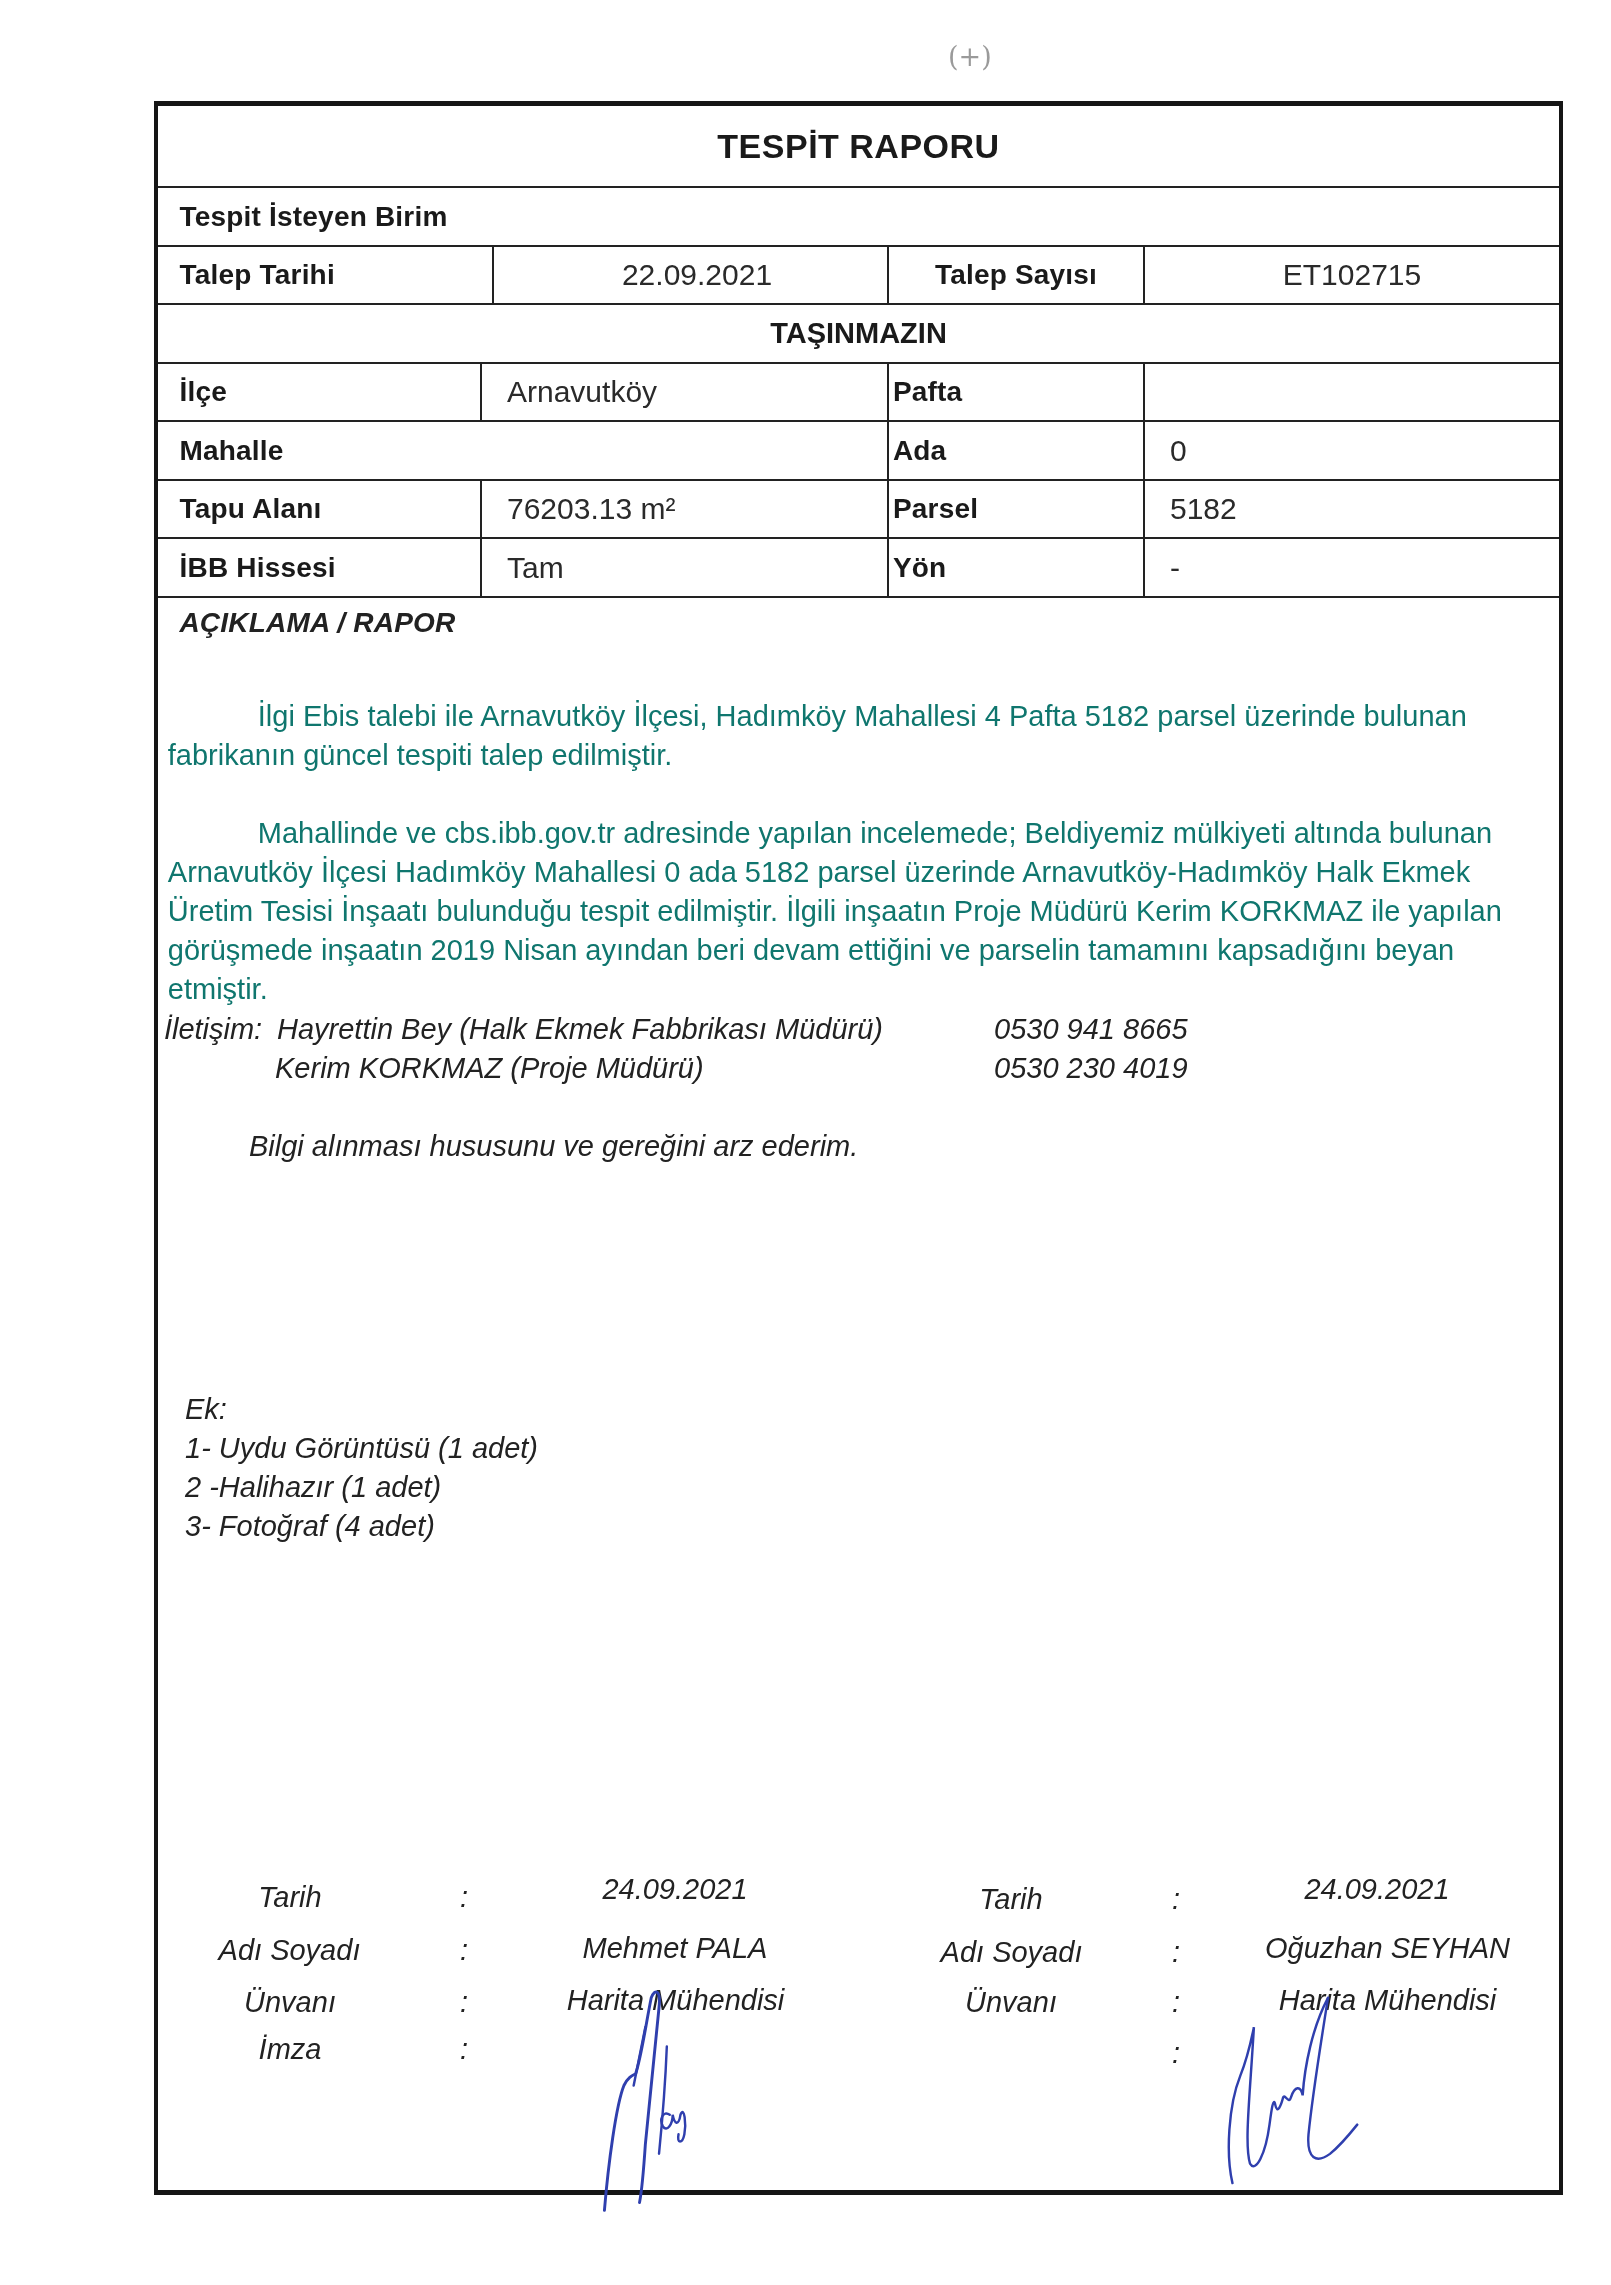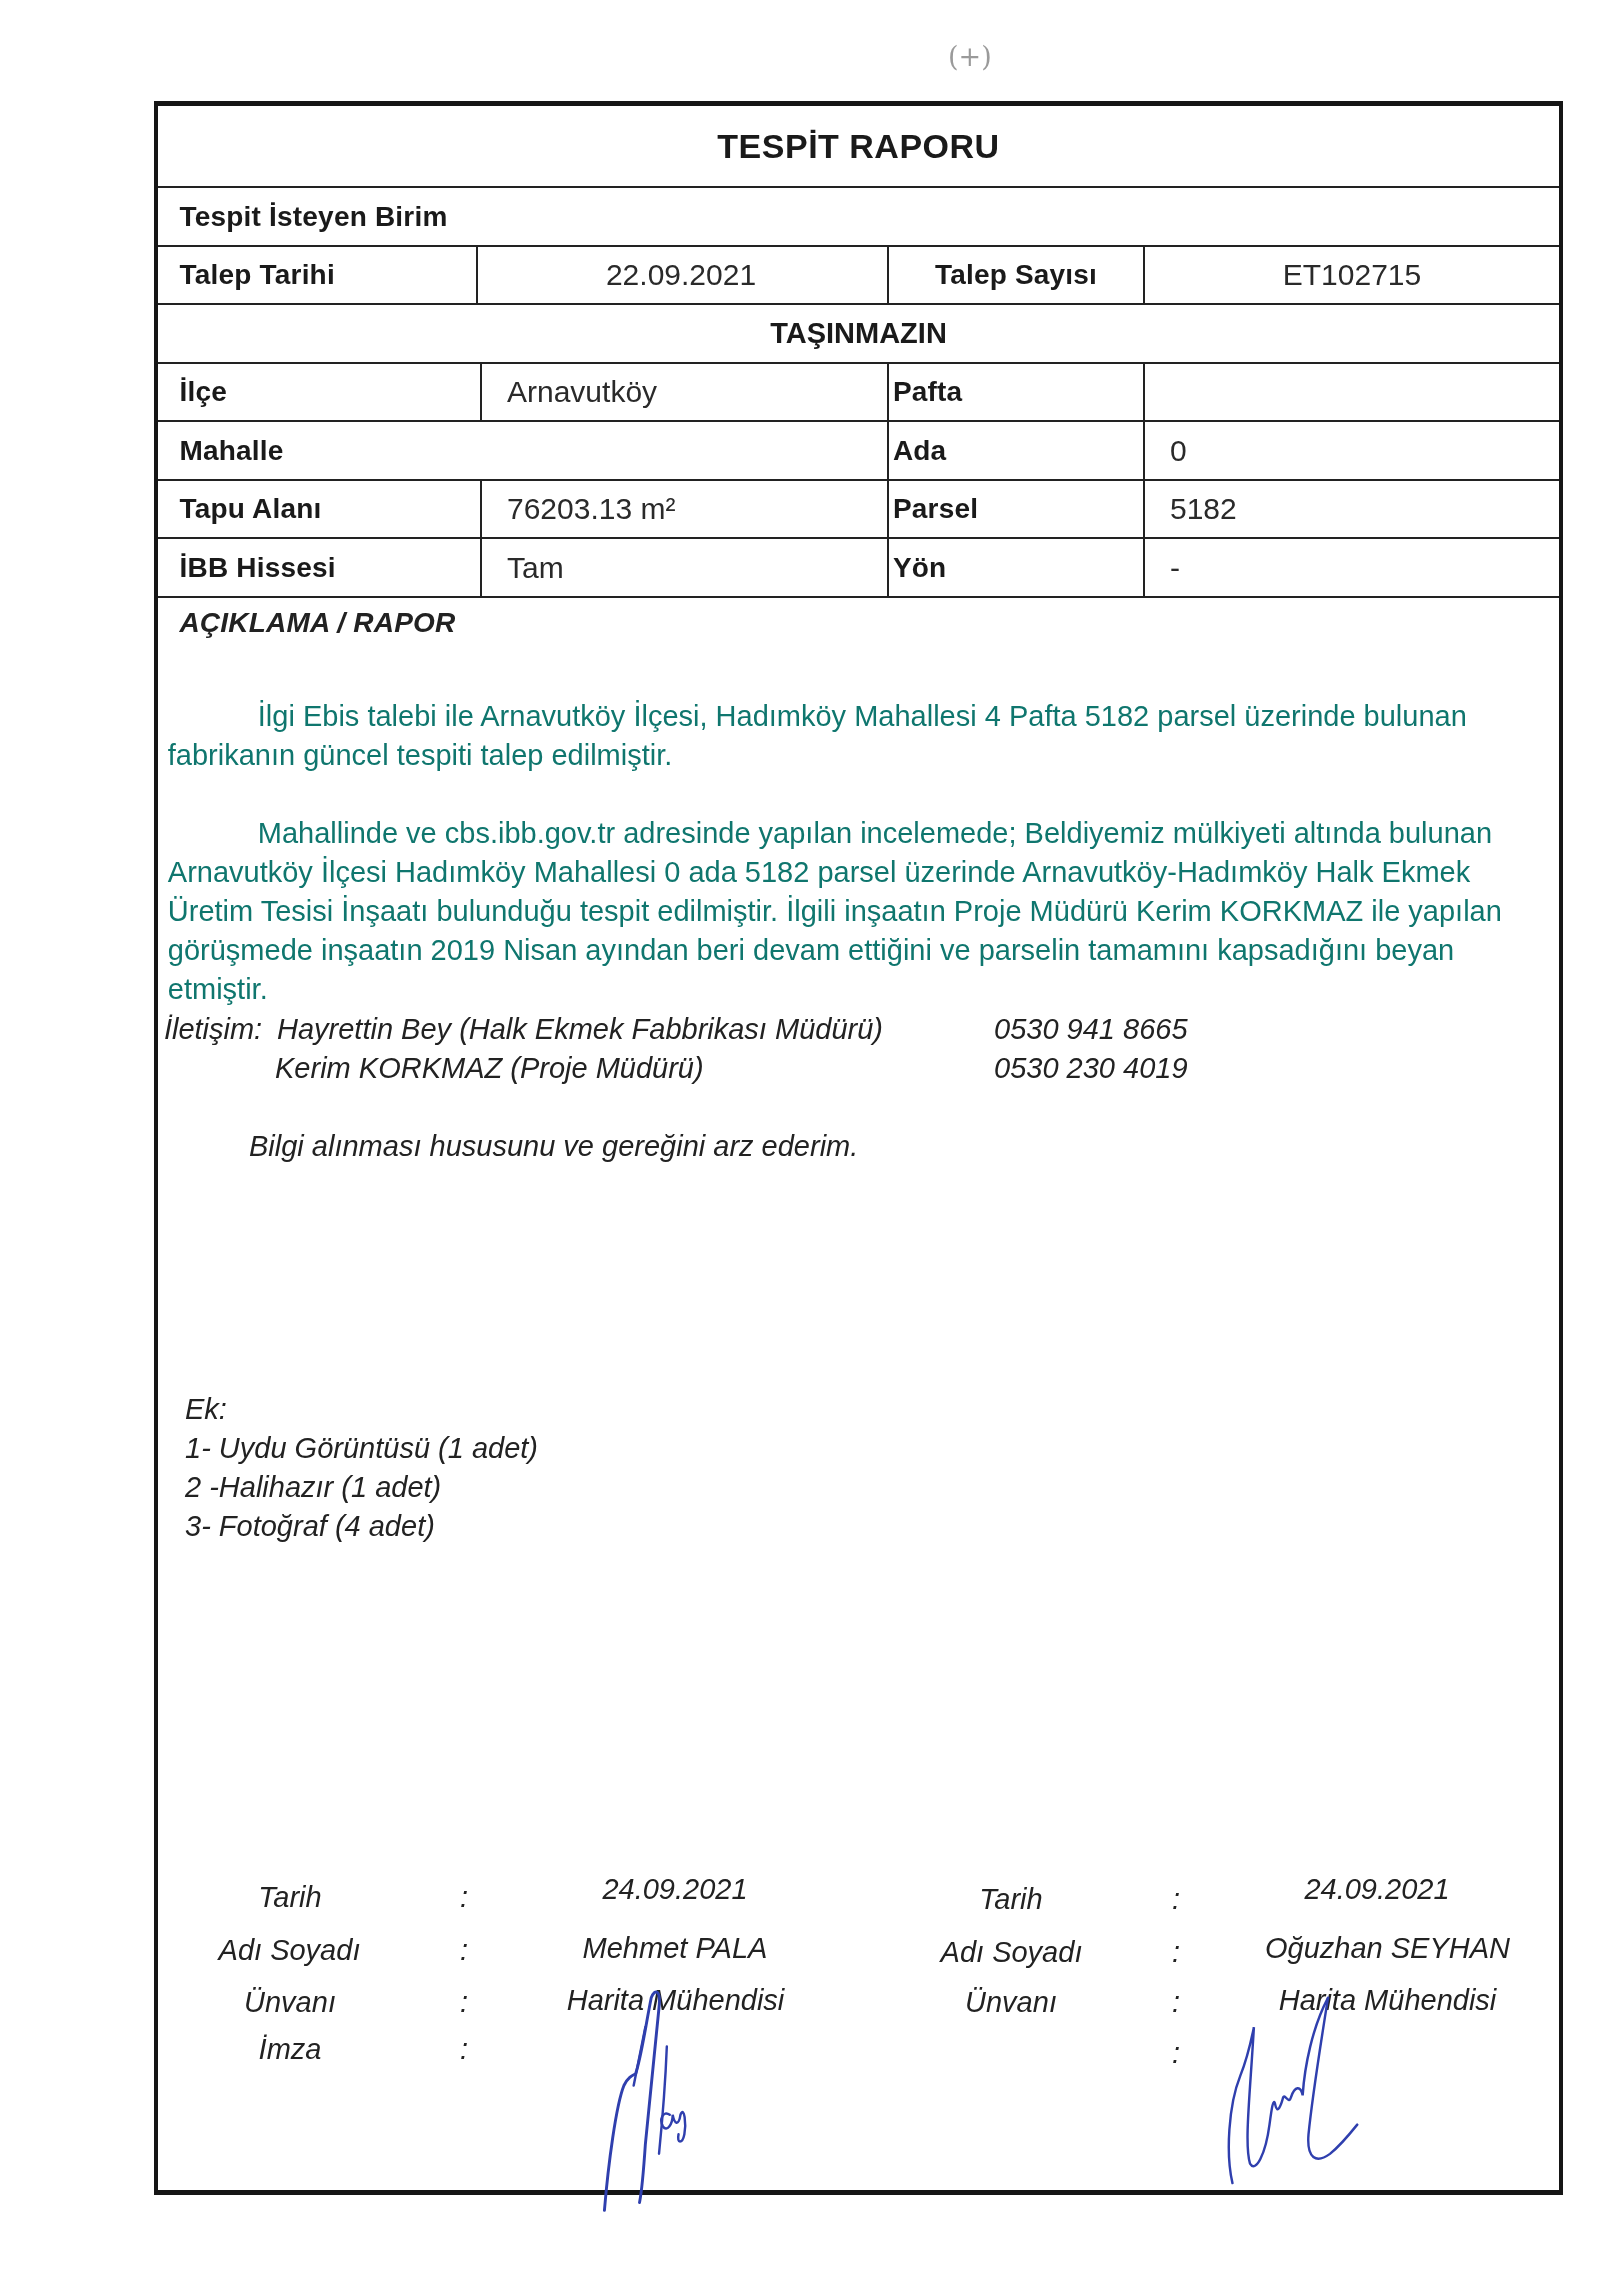--- a/index.html
+++ b/index.html
@@ -35,21 +35,21 @@
   <div class="row" style="top:0;height:82px;">
     <div class="cell center title" style="left:0;right:0;">TESPİT RAPORU</div>
   </div>
 
   <div class="row" style="top:82px;height:59px;">
     <div class="cell lbl" style="left:0;width:370px;">Tespit İsteyen Birim</div>
   </div>
 
   <div class="row" style="top:140px;height:59px;">
     <div class="cell lbl" style="left:0;width:322px;">Talep Tarihi</div>
-    <div class="cell val bl center" style="left:318px;width:408px;">22.09.2021</div>
+    <div class="cell val bl center" style="left:334px;width:408px;">22.09.2021</div>
     <div class="cell lbl bl center" style="left:729px;width:256px;padding-left:0;">Talep Sayısı</div>
     <div class="cell val bl center" style="left:985px;right:0;">ET102715</div>
   </div>
 
   <div class="row" style="top:199px;height:59px;">
     <div class="cell center section-title" style="left:0;right:0;">TAŞINMAZIN</div>
   </div>
 
   <div class="row" style="top:257px;height:59px;">
     <div class="cell lbl" style="left:0;width:322px;">İlçe</div>

